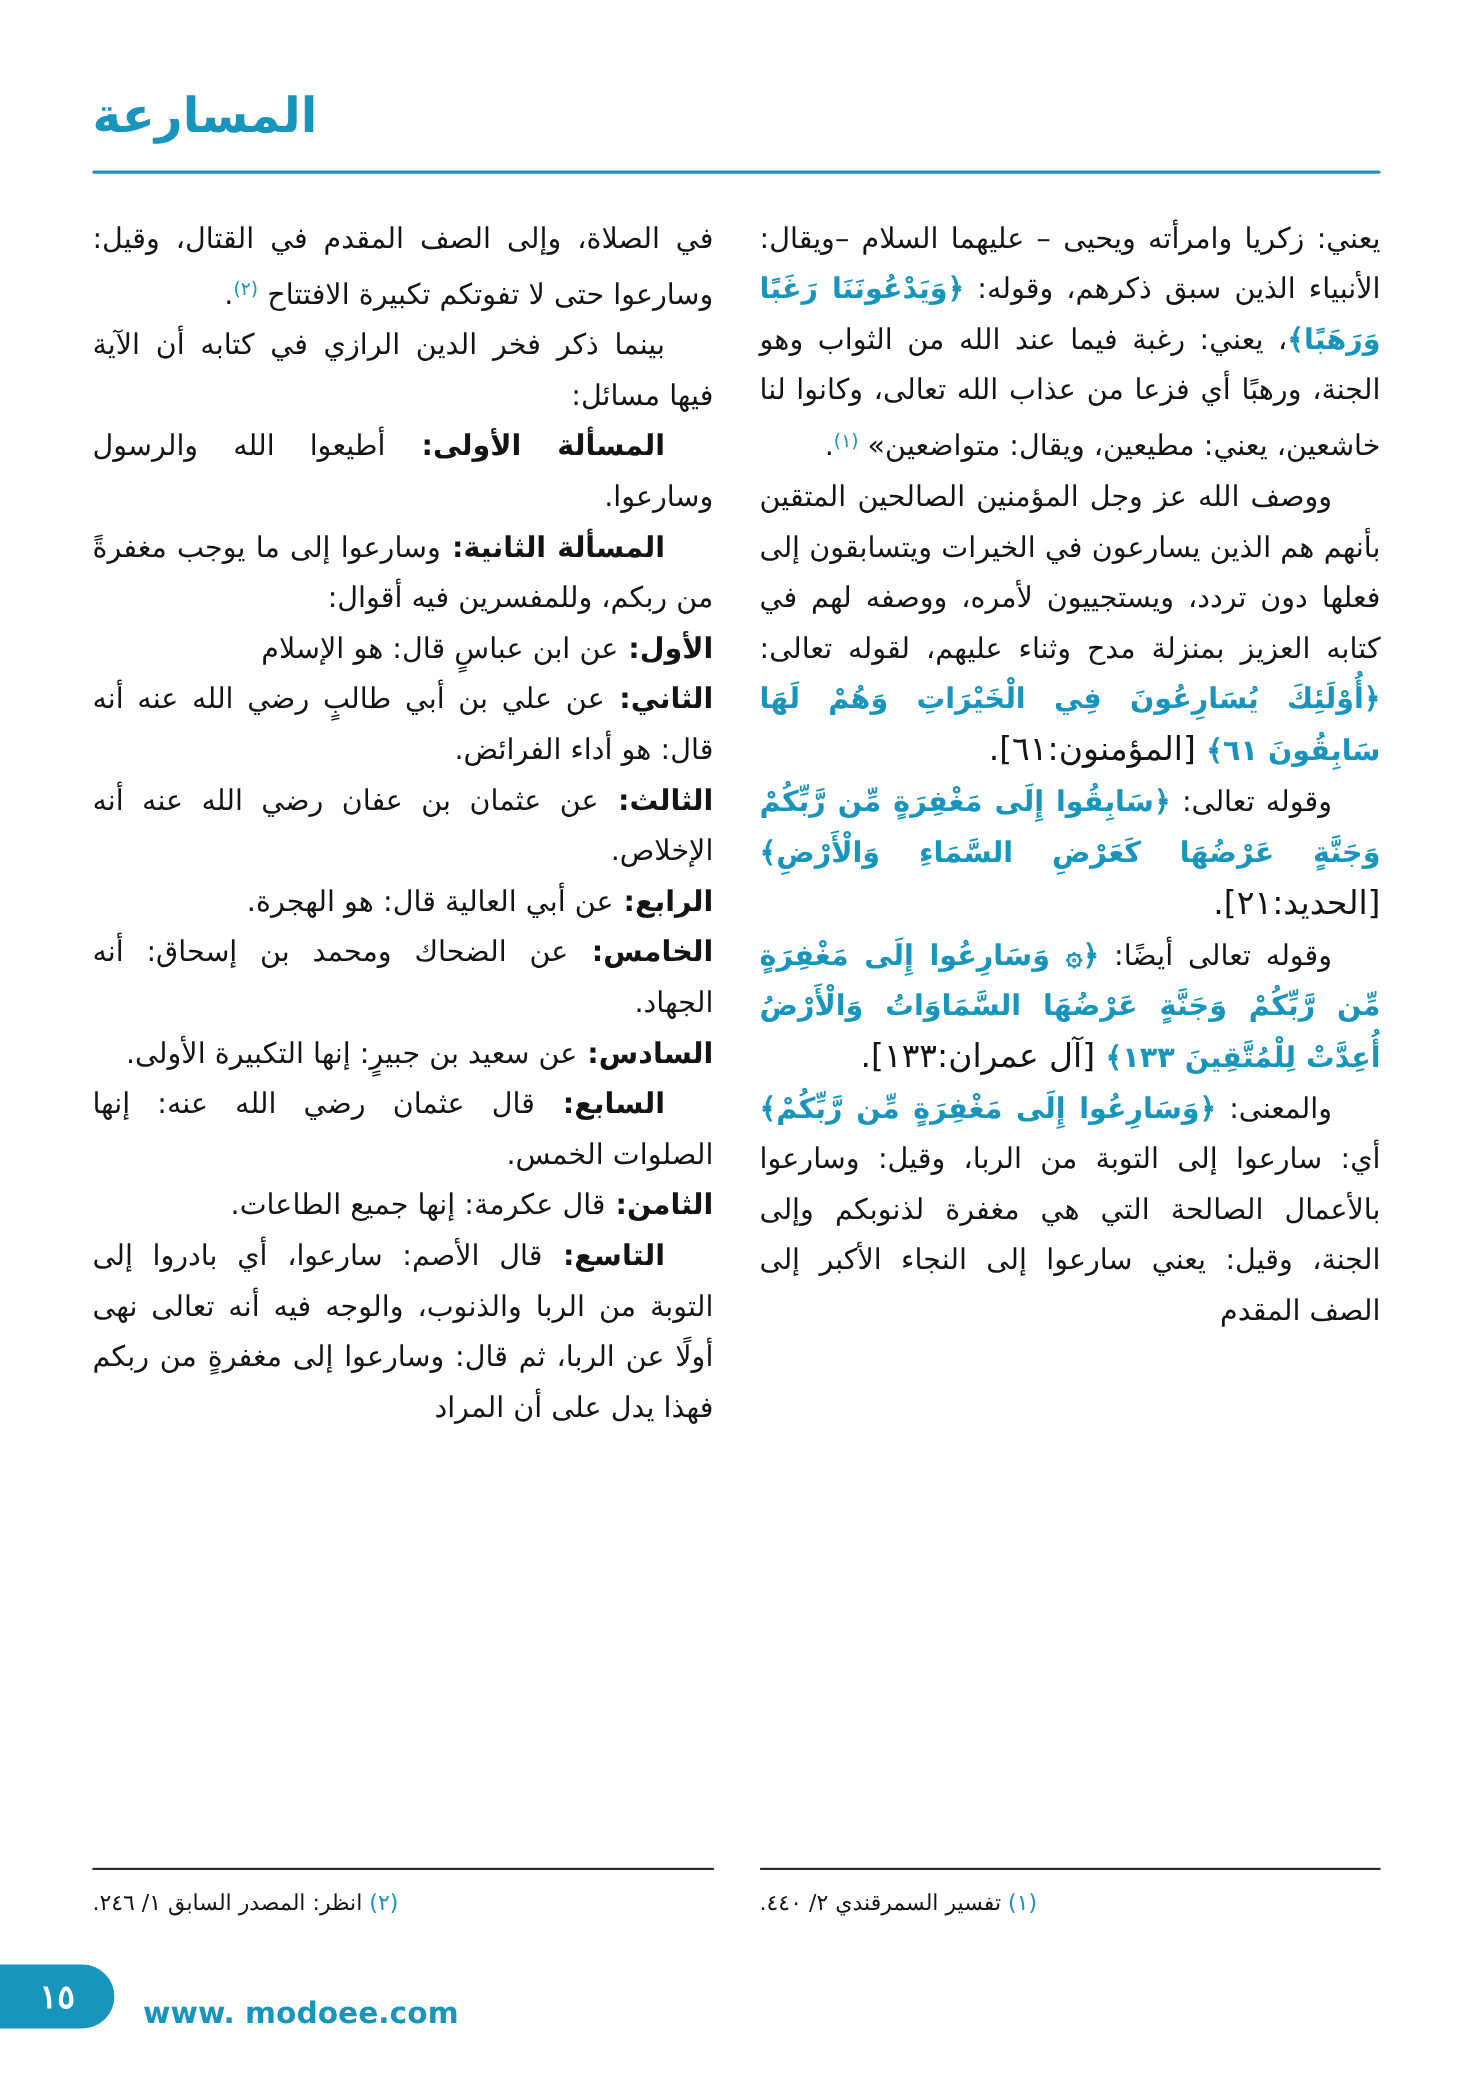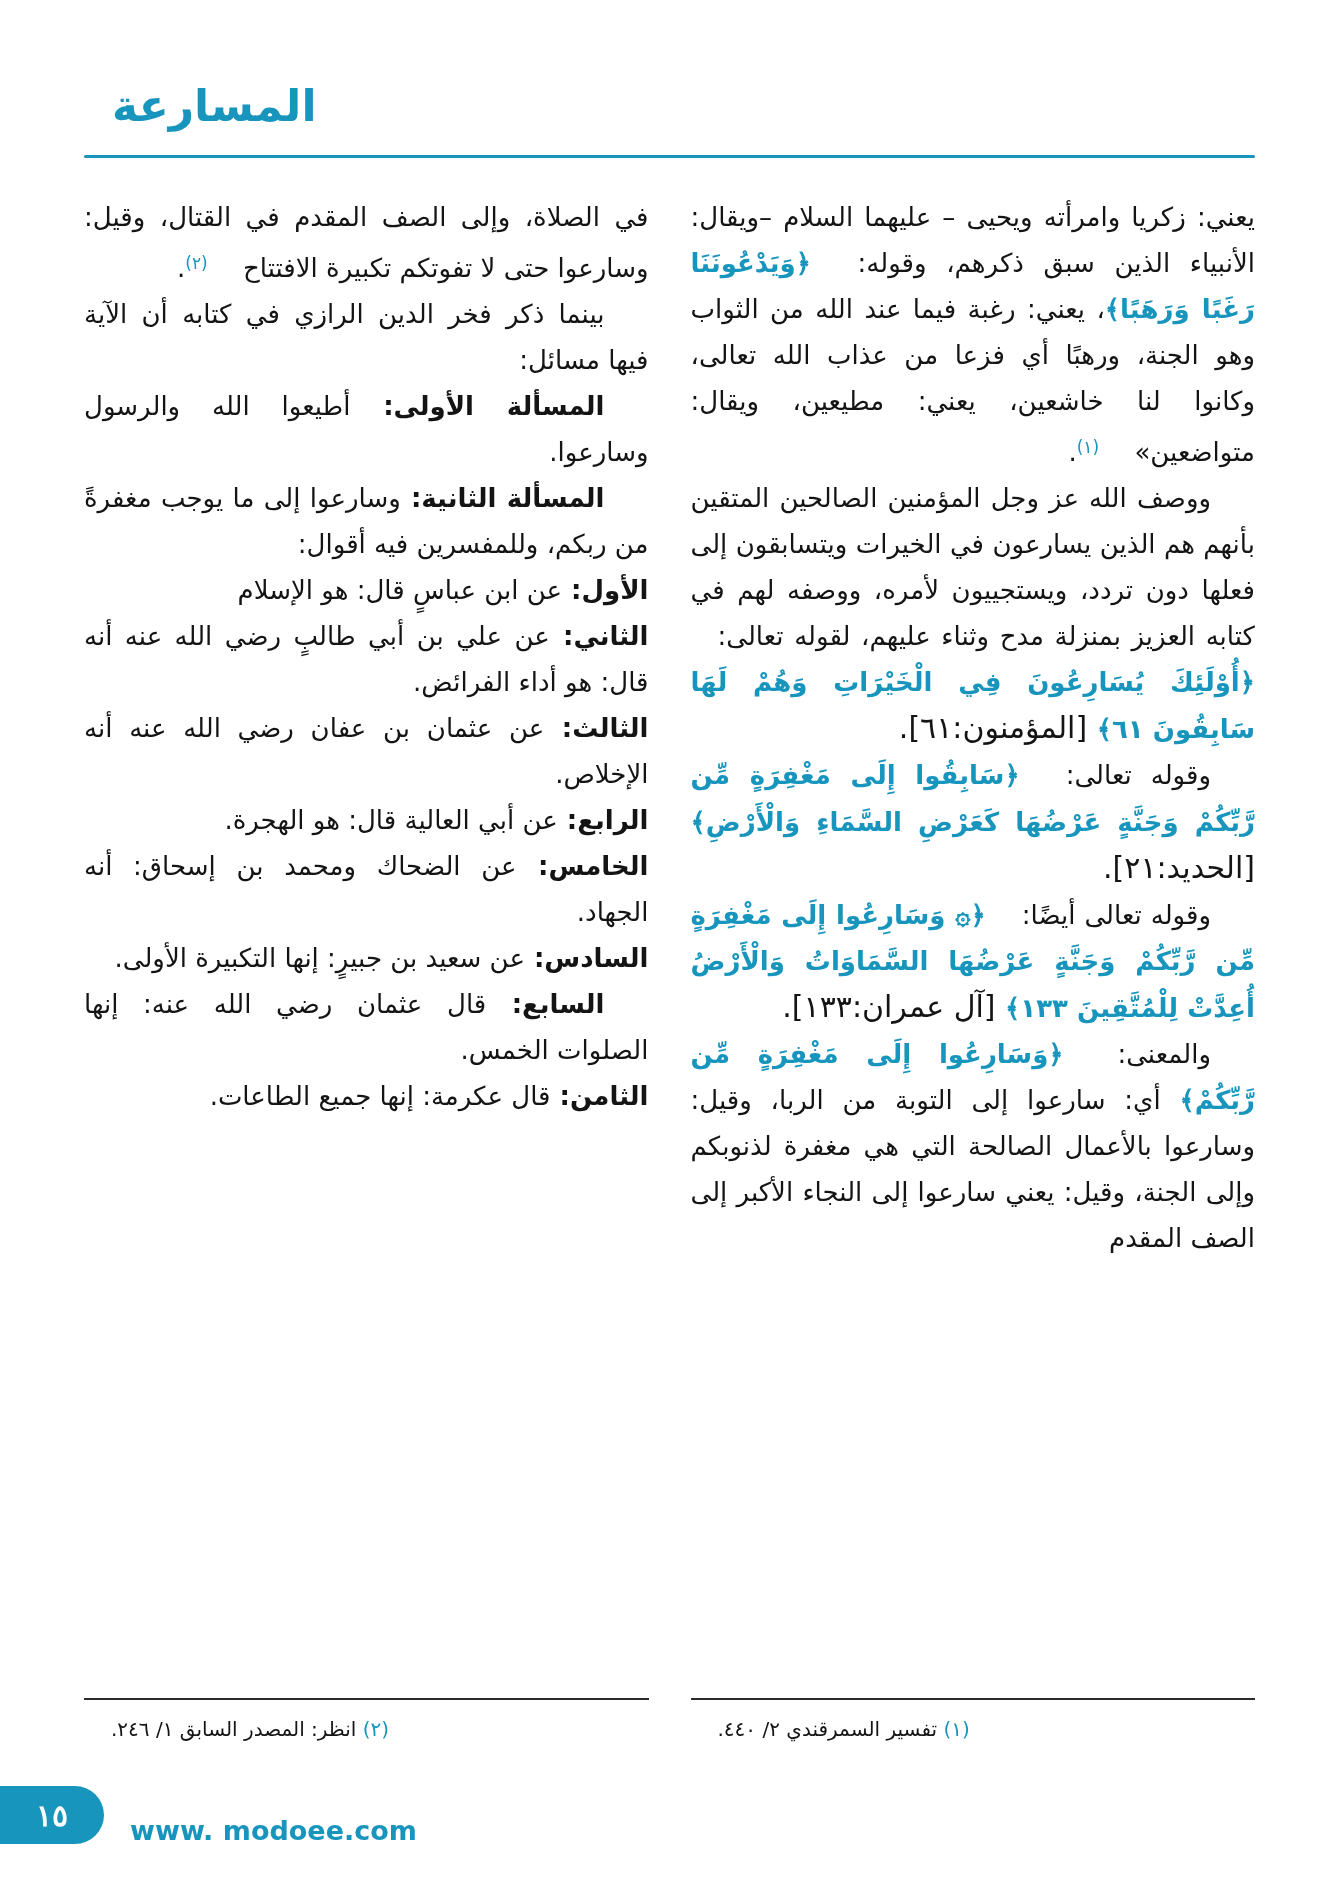--- a/index.html
+++ b/index.html
@@ -21,21 +21,20 @@
     width:1339px;height:1890px;
     padding:58px 84px 0 84px;
   }
   
   .page-header{position:relative;height:100px;}
   .chapter-title{
     position:absolute;left:0;top:22px;
     color:var(--accent);
     font-size:44px;font-weight:700;
     letter-spacing:-1px;
-    margin-left:28px;
   }
   .header-rule{
     position:absolute;left:0;right:0;bottom:0;
     height:3px;background:var(--accent);border-radius:2px;
   }
   
   .columns{
     display:flex;
     gap:42px;
     margin-top:36px;
@@ -43,21 +42,21 @@
   }
   .col{
     flex:1 1 0;
     font-size:26px;
     line-height:46px;
     text-align:justify;
     text-justify:inter-word;
   }
   .para{margin:0;}
   .para.indent{text-indent:44px;}
-  .seg-n{color:var(--ink);margin-left:27px;}
+  .seg-n{color:var(--ink);}
   .seg-b{color:var(--ink);font-weight:700;}
   .seg-q{color:var(--accent);font-weight:700;}
   .seg-c{color:var(--ink);font-size:30px;}
   .seg-r{
     color:var(--accent);
     font-size:17px;
     vertical-align:8px;
   }
   .seg-fn{color:var(--accent);}
   
@@ -120,20 +119,21 @@
         <p class="para indent"><span class="seg-b">المسألة الأولى: </span><span class="seg-n">أطيعوا الله والرسول وسارعوا.</span></p>
         <p class="para indent"><span class="seg-b">المسألة الثانية: </span><span class="seg-n">وسارعوا إلى ما يوجب مغفرةً من ربكم، وللمفسرين فيه أقوال:</span></p>
         <p class="para"><span class="seg-b">الأول: </span><span class="seg-n">عن ابن عباسٍ قال: هو الإسلام</span></p>
         <p class="para"><span class="seg-b">الثاني: </span><span class="seg-n">عن علي بن أبي طالبٍ رضي الله عنه أنه قال: هو أداء الفرائض.</span></p>
         <p class="para"><span class="seg-b">الثالث: </span><span class="seg-n">عن عثمان بن عفان رضي الله عنه أنه الإخلاص.</span></p>
         <p class="para"><span class="seg-b">الرابع: </span><span class="seg-n">عن أبي العالية قال: هو الهجرة.</span></p>
         <p class="para"><span class="seg-b">الخامس: </span><span class="seg-n">عن الضحاك ومحمد بن إسحاق: أنه الجهاد.</span></p>
         <p class="para"><span class="seg-b">السادس: </span><span class="seg-n">عن سعيد بن جبيرٍ: إنها التكبيرة الأولى.</span></p>
         <p class="para indent"><span class="seg-b">السابع: </span><span class="seg-n">قال عثمان رضي الله عنه: إنها الصلوات الخمس.</span></p>
         <p class="para"><span class="seg-b">الثامن: </span><span class="seg-n">قال عكرمة: إنها جميع الطاعات.</span></p>
+        <p class="para indent"><span class="seg-b">التاسع: </span><span class="seg-n">قال الأصم: سارعوا، أي بادروا إلى التوبة من الربا والذنوب، والوجه فيه أنه تعالى نهى أولًا عن الربا، ثم قال: وسارعوا إلى مغفرةٍ من ربكم فهذا يدل على أن المراد</span></p>
       </section>
   </main>
 
   <div class="footnotes">
     <div class="fncol">
       <div class="fn-rule"></div>
       <p class="fn-text"><span class="seg-fn">(١) </span><span class="seg-n">تفسير السمرقندي ٢/ ٤٤٠.</span></p>
     </div>
     <div class="fncol">
       <div class="fn-rule"></div>

